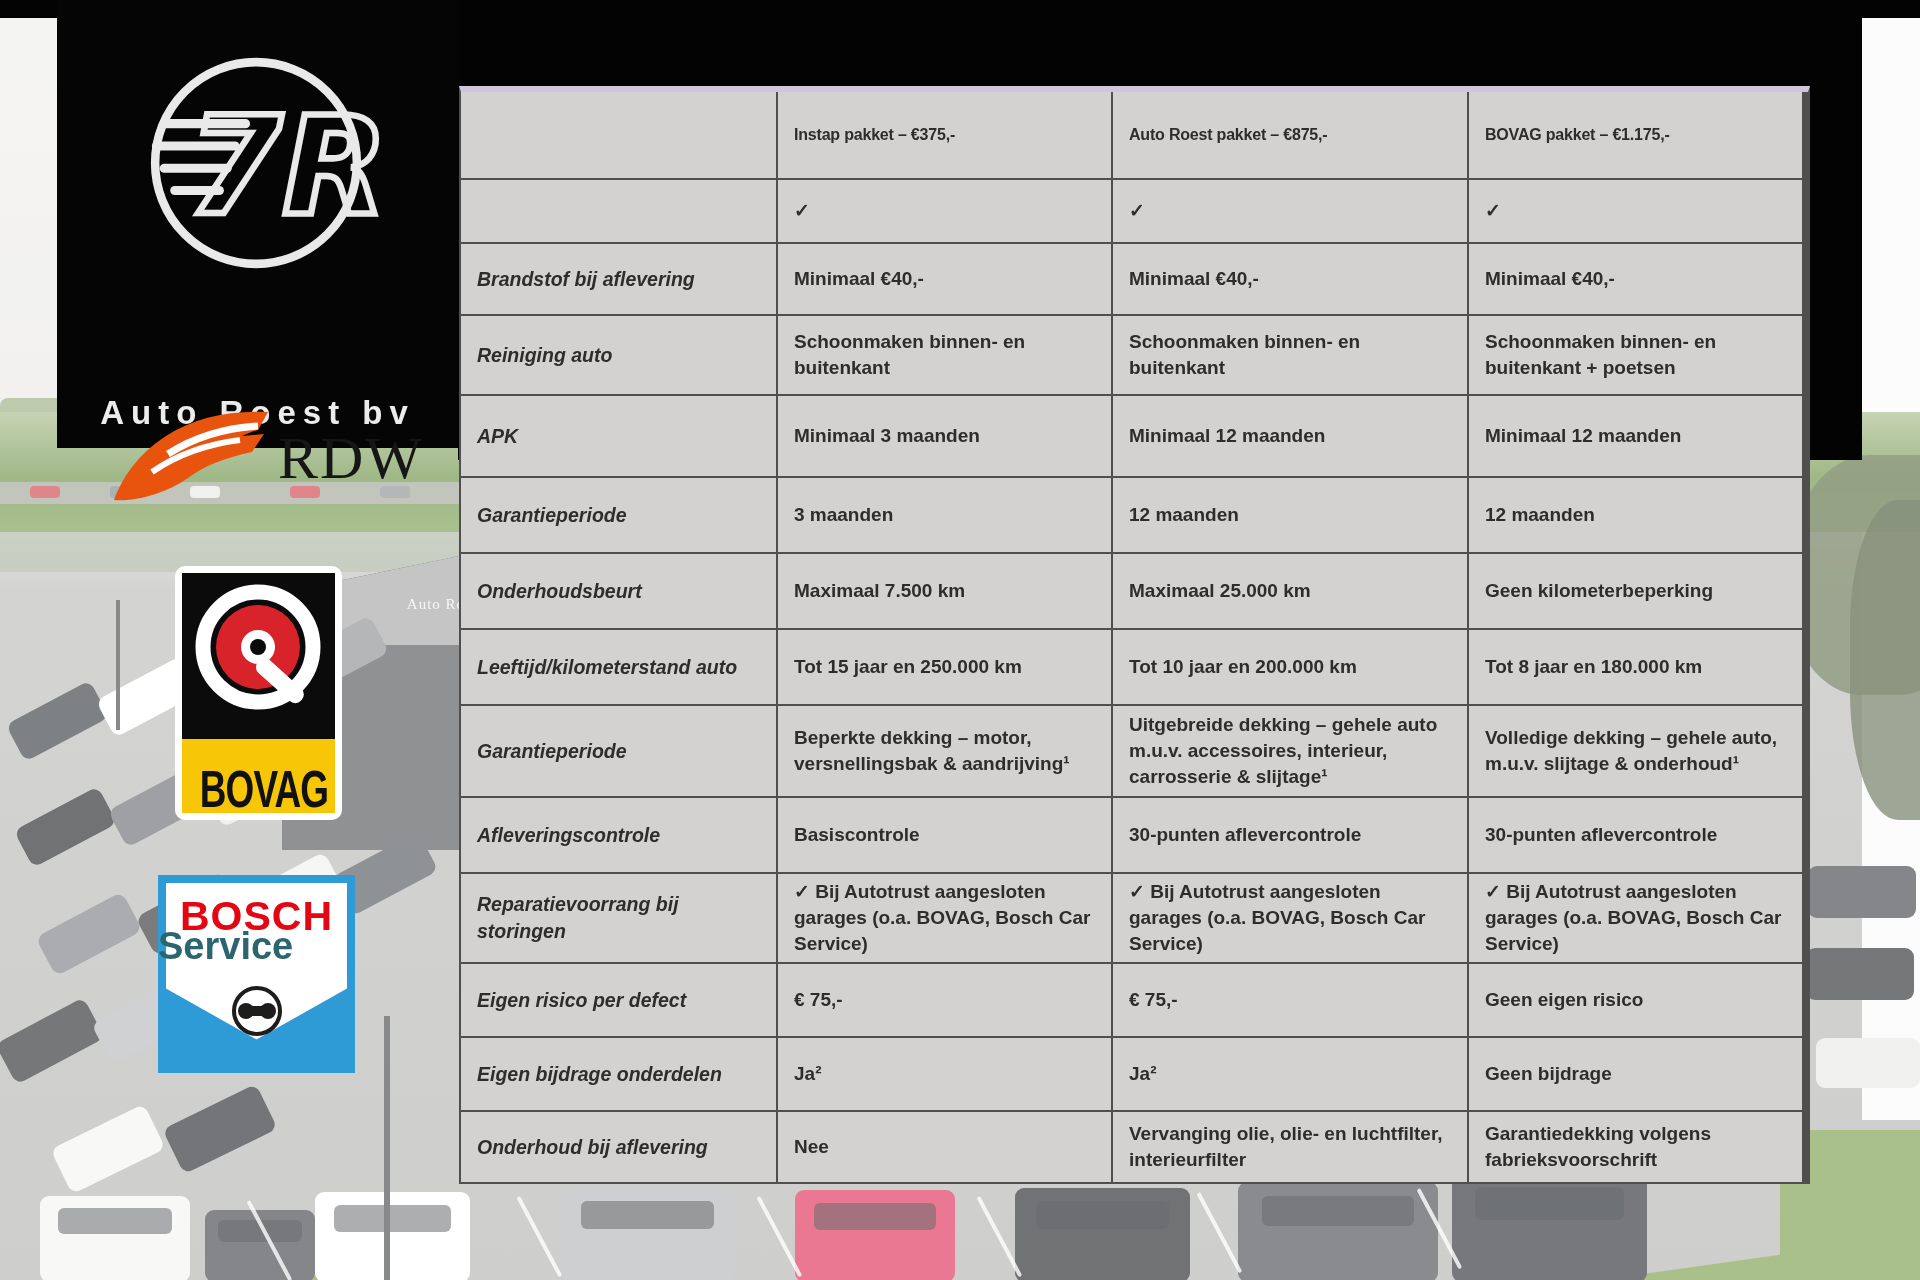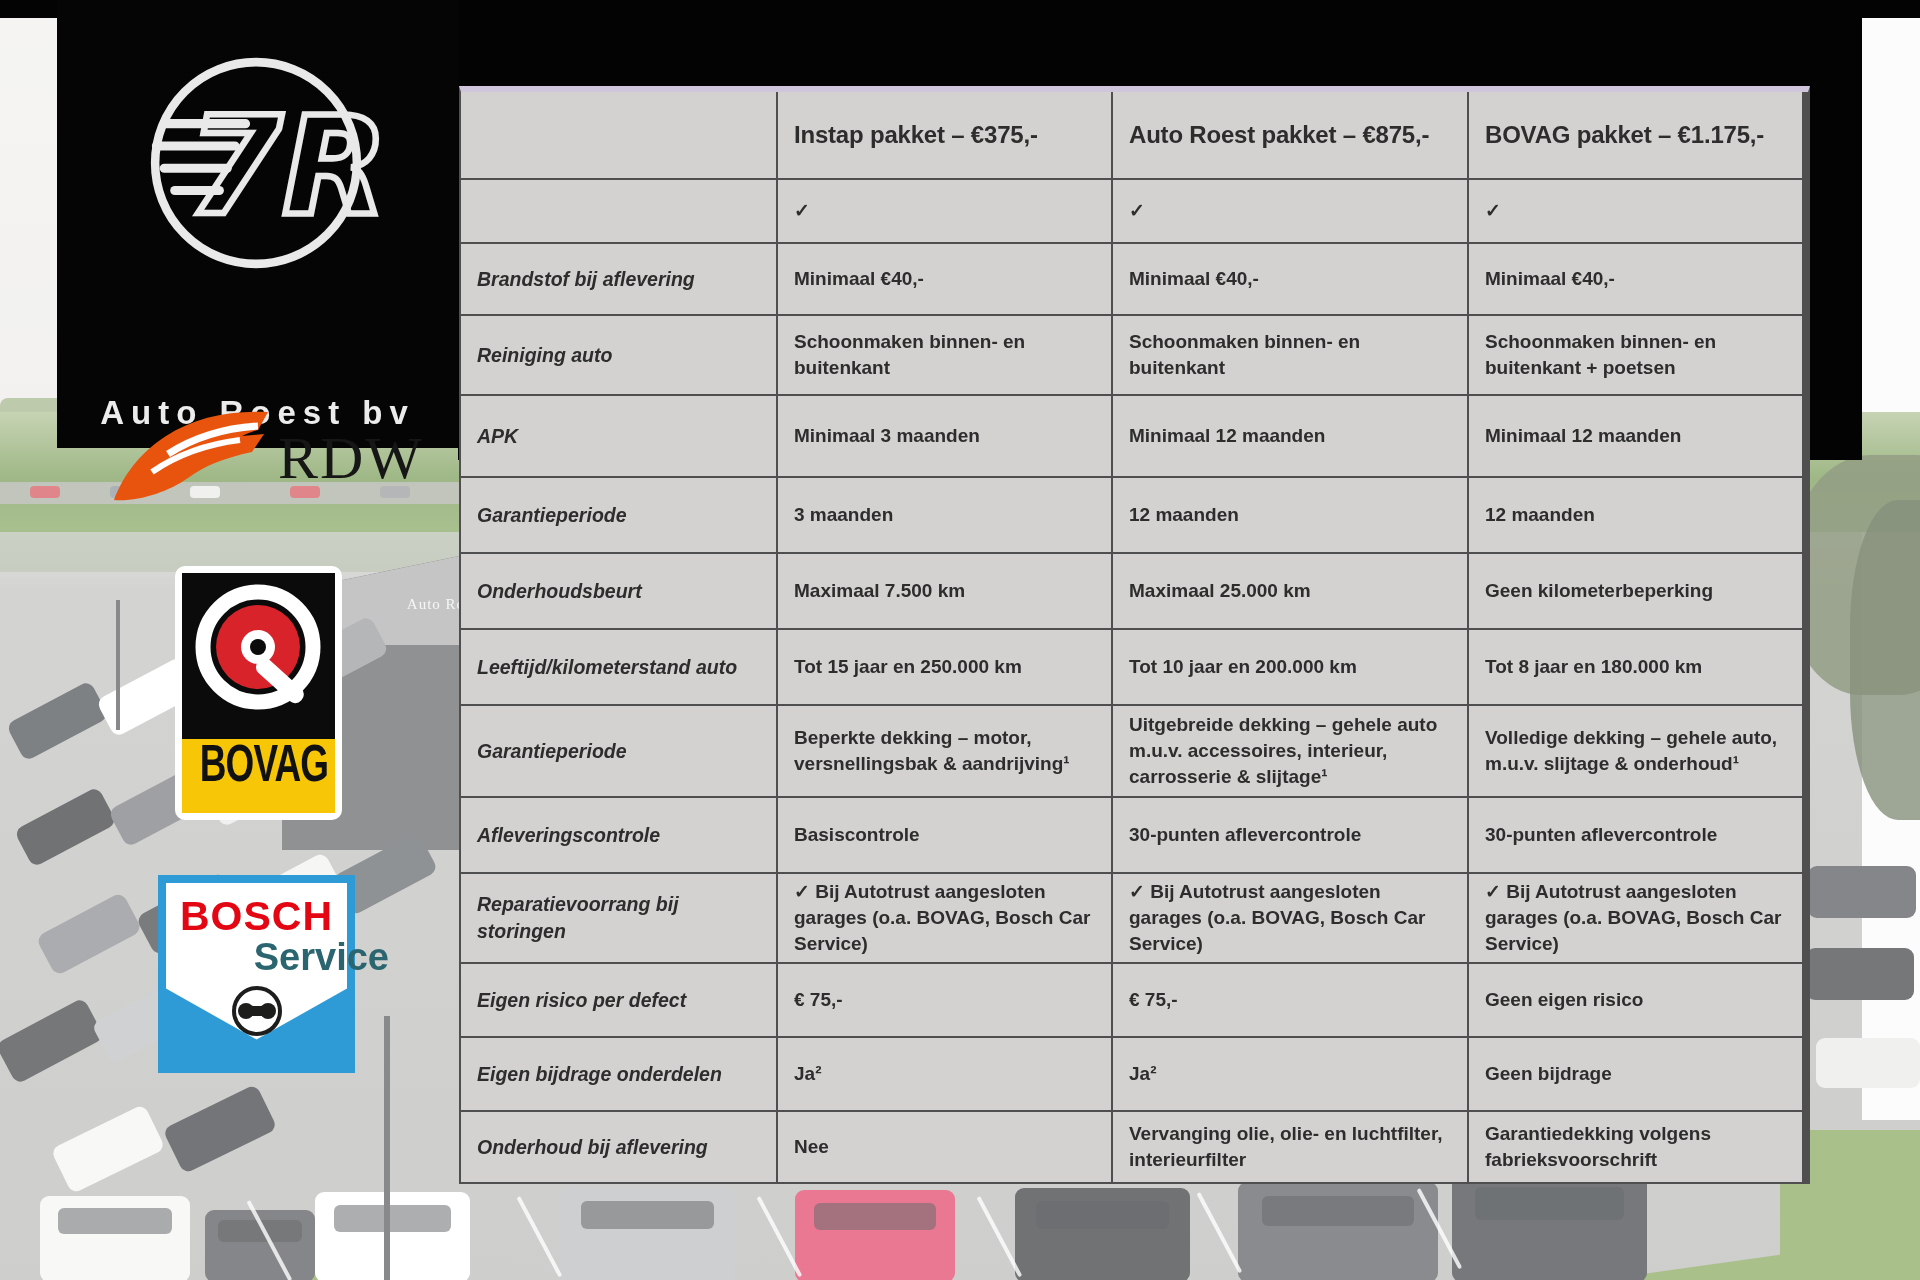--- a/index.html
+++ b/index.html
@@ -52,47 +52,47 @@
   
   .rdw{position:absolute;left:108px;top:408px;display:flex;align-items:center;}
   .rdw .txt{font-family:"Liberation Serif",serif;color:#161616;font-size:60px;
             letter-spacing:2px;line-height:1;margin-left:2px;}
 
   
   .bovag{position:absolute;left:175px;top:566px;width:167px;height:254px;background:#fff;
          border-radius:10px;padding:7px;box-sizing:border-box;display:flex;flex-direction:column;}
   .bovag-top{flex:1;background:#0b0b0b;position:relative;}
   .bovag-band{height:76px;background:var(--c-bovag_yellow,#f6c607);display:flex;
-              align-items:flex-start;justify-content:center;padding-left:11px;}
+              align-items:flex-end;justify-content:center;padding-left:11px;}
   .bovag-band span{font-weight:bold;font-size:42px;color:#111;
                    transform:scale(.88,1.25);letter-spacing:-1px;}
 
   
   .bosch{position:absolute;left:158px;top:875px;width:197px;height:198px;
          background:var(--c-bosch_blue,#2e9bd6);}
   .bosch .inner{position:absolute;inset:8px;background:#fff;
         clip-path:polygon(0 0,100% 0,100% 58%,50% 86%,0 58%);}
   .bosch .t1{position:absolute;top:18px;width:100%;text-align:center;font-weight:bold;
              font-size:41px;letter-spacing:1px;color:var(--c-bosch_red,#e30613);}
-  .bosch .t2{position:absolute;top:61px;width:100%;text-align:right;font-weight:bold;
-             font-size:38px;color:var(--c-bosch_teal,#2b6570);margin-left:34px;}
+  .bosch .t2{position:absolute;top:50px;width:100%;text-align:left;font-weight:bold;
+             font-size:38px;color:var(--c-bosch_teal,#2b6570);}
   .bosch svg{position:absolute;left:71px;top:108px;}
 
   
   .pkg-table{position:absolute;left:459px;top:86px;width:1351px;
         background:var(--c-grid_line,#4f4f4f);
         border:2px solid var(--c-grid_line,#4f4f4f);
         border-top:6px solid var(--c-header_top,#cfc6dc);
         display:grid;box-sizing:border-box;gap:2px;
         grid-template-columns:315px 333px 354px 333px;
         grid-template-rows:86px 62px 70px 78px 80px 74px 74px 74px 90px 74px 88px 72px 72px 70px;}
   .cell{background:var(--c-table_bg,#d3d2d0);display:flex;align-items:center;
         padding:6px 12px 6px 16px;font-weight:bold;color:var(--c-text_dark,#2d2d2d);
         font-size:19px;line-height:1.38;box-sizing:border-box;}
-  .cell.header{font-size:24px;letter-spacing:-.2px;text-align:right;}
+  .cell.header{font-size:16px;letter-spacing:-.2px;text-align:right;}
   .cell.label{font-size:19.5px;font-style:italic;}
 </style>
 </head>
 <body>
 
 <div class="canvas">
 
   <div class="photo">
     <div class="sky-strip-right"></div>
     <div class="hedge"></div>

